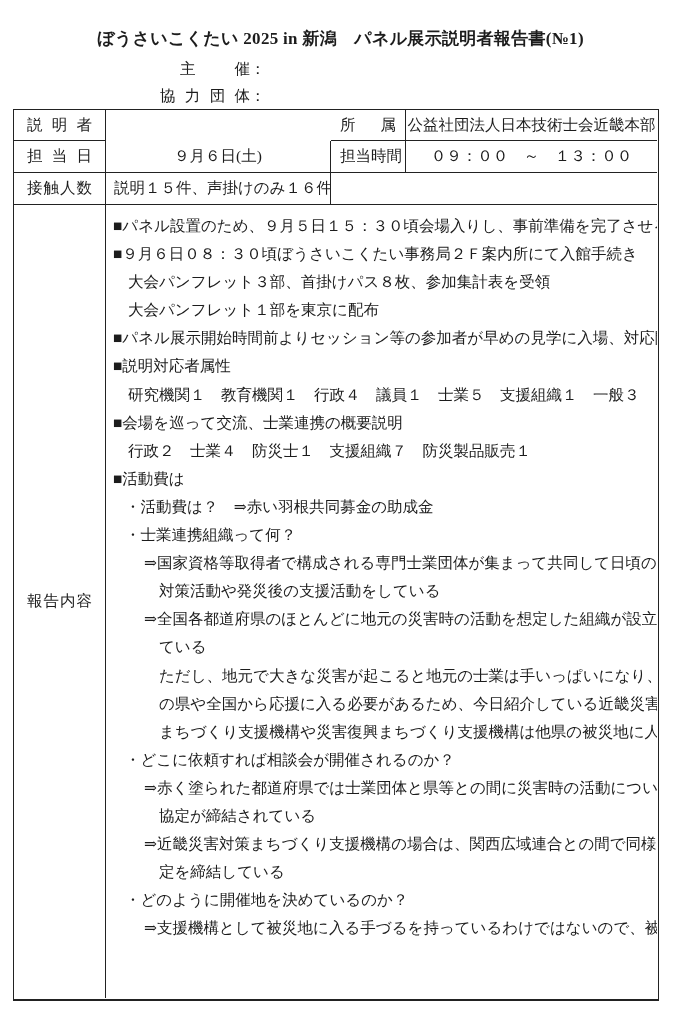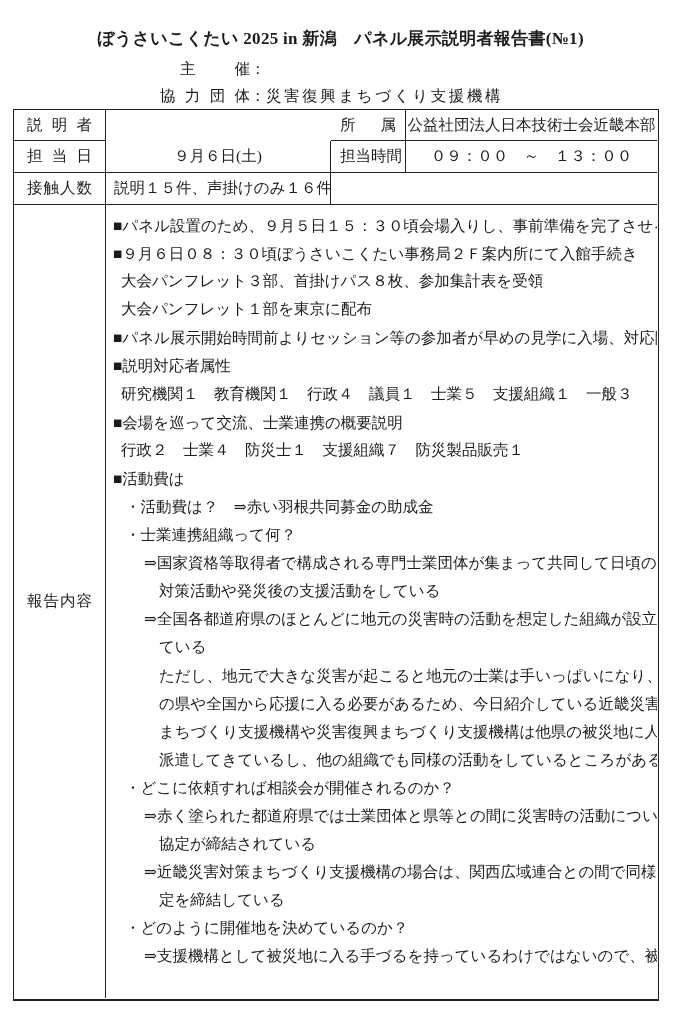--- a/index.html
+++ b/index.html
@@ -33,21 +33,21 @@
   .bb { border-bottom:1.4px solid #222; }
   .label-cell { padding:0 13px; }
   .label-cell.narrow { padding:0 9px; }
   .jfill { flex:1; display:inline-flex; justify-content:space-between; }
   .vcenter { justify-content:center; }
   .vleft { padding-left:8px; }
 
   .report-content { display:block; padding:7px 3px 0 7px; }
   .line { line-height:28.1px; height:28.1px; white-space:nowrap; font-size:15.5px; }
   .ind-0 { margin-left:0; }
-  .ind-1 { margin-left:8px;font-family:Liberation Mono, monospace; }
+  .ind-1 { margin-left:15px; }
   .ind-2 { margin-left:12px; }
   .ind-3 { margin-left:31px; }
   .ind-4 { margin-left:46px; }
 </style>
 </head>
 <body>
 
 <div class="page">
 
   <div class="title">ぼうさいこくたい 2025 in 新潟　パネル展示説明者報告書(№1)</div>
@@ -61,21 +61,20 @@
       <span class="org-colon">：</span>
     </div>
     <div class="org-line">
       <span class="org-label w4">
           <span>協</span>
           <span>力</span>
           <span>団</span>
           <span>体</span>
         </span>
       <span class="org-colon">：</span>
-      <span class="org-value spread">災害復興まちづくり支援機構</span>
     </div>
   </div>
 
   <div class="doc-table">
 
     <div class="cell label-cell br bb" style="left:0; top:0; width:92px; height:31px;">
       <span class="jfill">
           <span>説</span>
           <span>明</span>
           <span>者</span>
@@ -147,21 +146,20 @@
         <div class="line ind-0">■活動費は</div>
         <div class="line ind-2">・活動費は？　⇒赤い羽根共同募金の助成金</div>
         <div class="line ind-2">・士業連携組織って何？</div>
         <div class="line ind-3">⇒国家資格等取得者で構成される専門士業団体が集まって共同して日頃の災害</div>
         <div class="line ind-4">対策活動や発災後の支援活動をしている</div>
         <div class="line ind-3">⇒全国各都道府県のほとんどに地元の災害時の活動を想定した組織が設立され</div>
         <div class="line ind-4">ている</div>
         <div class="line ind-4">ただし、地元で大きな災害が起こると地元の士業は手いっぱいになり、周辺</div>
         <div class="line ind-4">の県や全国から応援に入る必要があるため、今日紹介している近畿災害対策</div>
         <div class="line ind-4">まちづくり支援機構や災害復興まちづくり支援機構は他県の被災地に人員を</div>
-        <div class="line ind-4">派遣してきているし、他の組織でも同様の活動をしているところがある</div>
         <div class="line ind-2">・どこに依頼すれば相談会が開催されるのか？</div>
         <div class="line ind-3">⇒赤く塗られた都道府県では士業団体と県等との間に災害時の活動についての</div>
         <div class="line ind-4">協定が締結されている</div>
         <div class="line ind-3">⇒近畿災害対策まちづくり支援機構の場合は、関西広域連合との間で同様の協</div>
         <div class="line ind-4">定を締結している</div>
         <div class="line ind-2">・どのように開催地を決めているのか？</div>
         <div class="line ind-3">⇒支援機構として被災地に入る手づるを持っているわけではないので、被災地</div>
       </div>
 
   </div>

